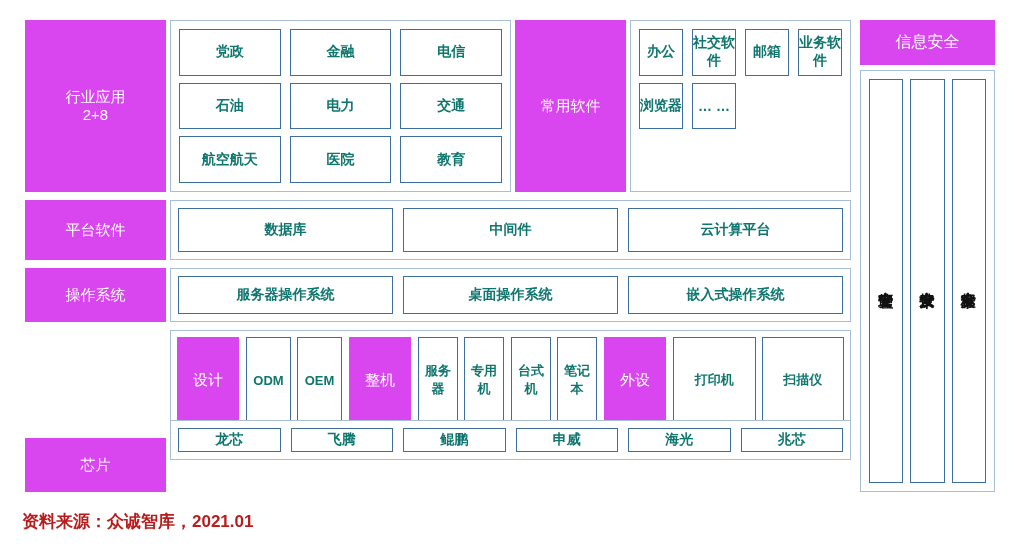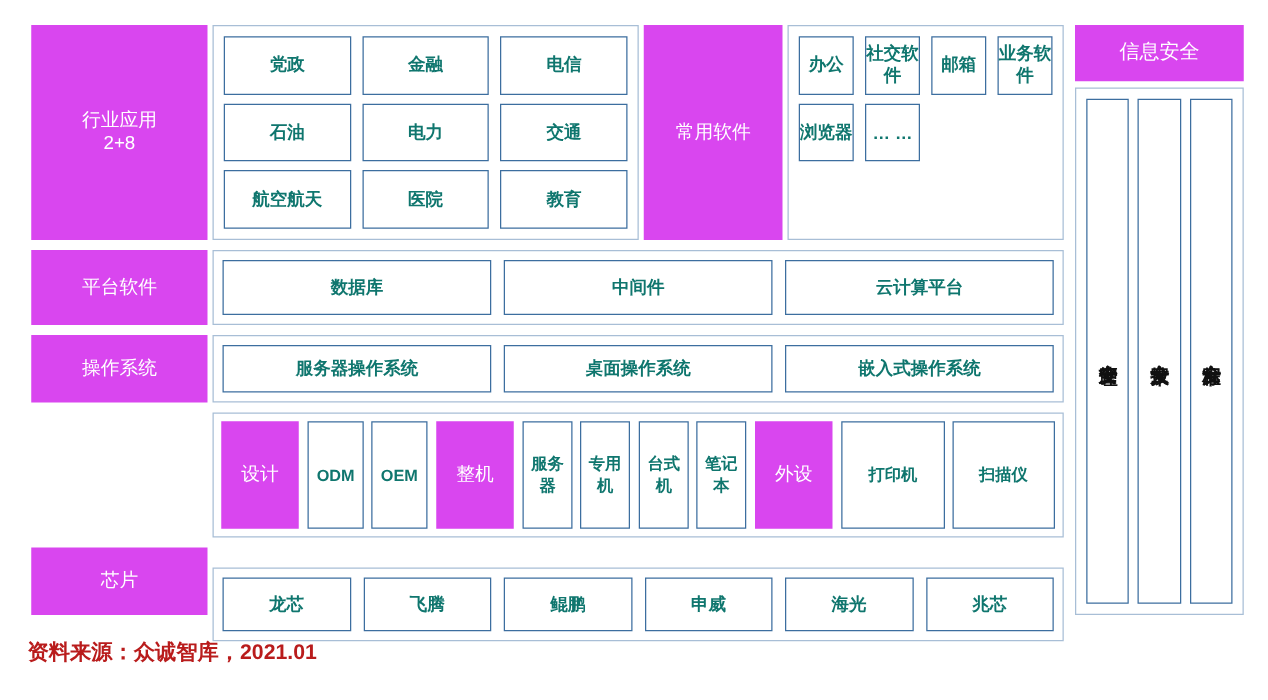--- a/index.html
+++ b/index.html
@@ -45,21 +45,21 @@
   .lbl-os{top:268px;height:54px;text-align:center;}
   .lbl-hw{top:330px;height:100px;}
   .lbl-chip{top:438px;height:54px;}
 
   
   .p-industry{left:170px;top:20px;width:341px;height:172px;}
   .p-software{left:630px;top:20px;width:221px;height:172px;}
   .p-platform{left:170px;top:200px;width:681px;height:60px;}
   .p-os{left:170px;top:268px;width:681px;height:54px;}
   .p-hw{left:170px;top:330px;width:681px;height:100px;}
-  .p-chip{left:170px;top:454px;width:681px;height:59px;}
+  .p-chip{left:170px;top:420px;width:681px;height:40px;}
 
   
   .blk-common{left:515px;top:20px;width:111px;height:172px;font-size:15px;}
 
   
   .grid3{
     position:absolute;inset:8px;
     display:grid;
     grid-template-columns:repeat(3,1fr);
     grid-template-rows:repeat(3,1fr);

